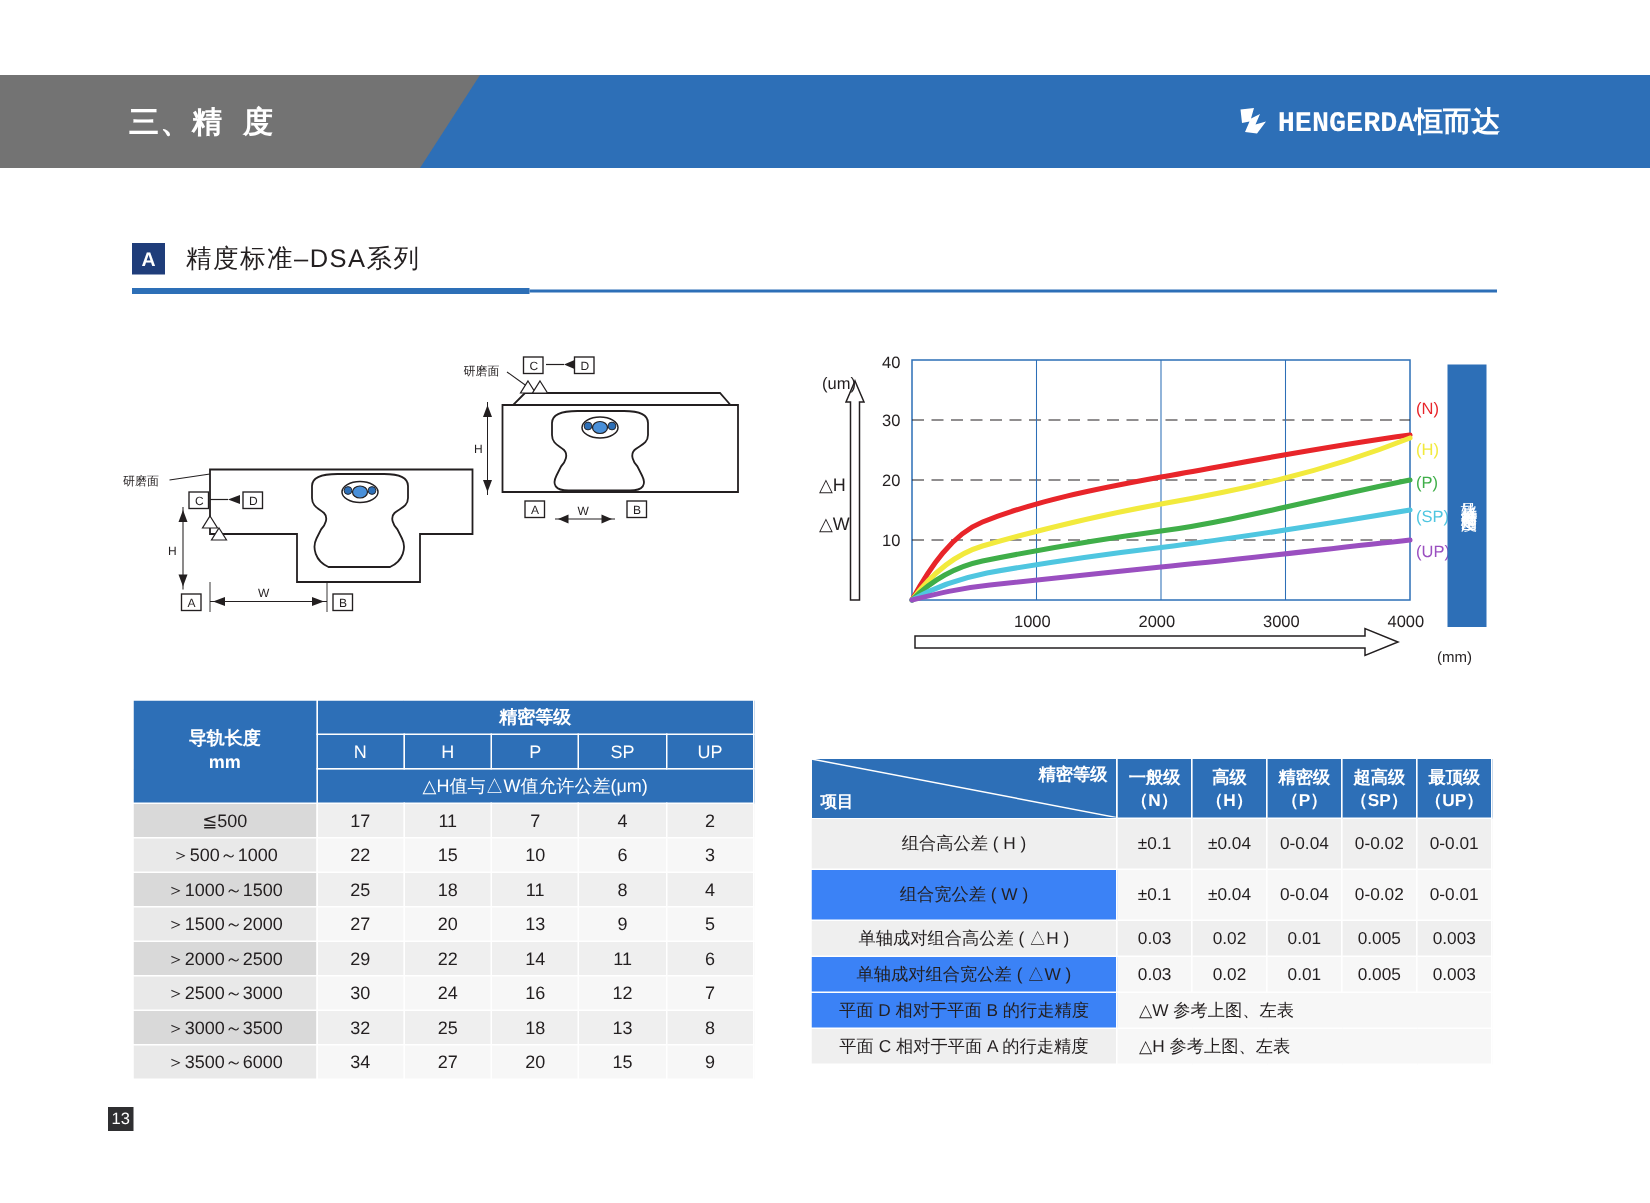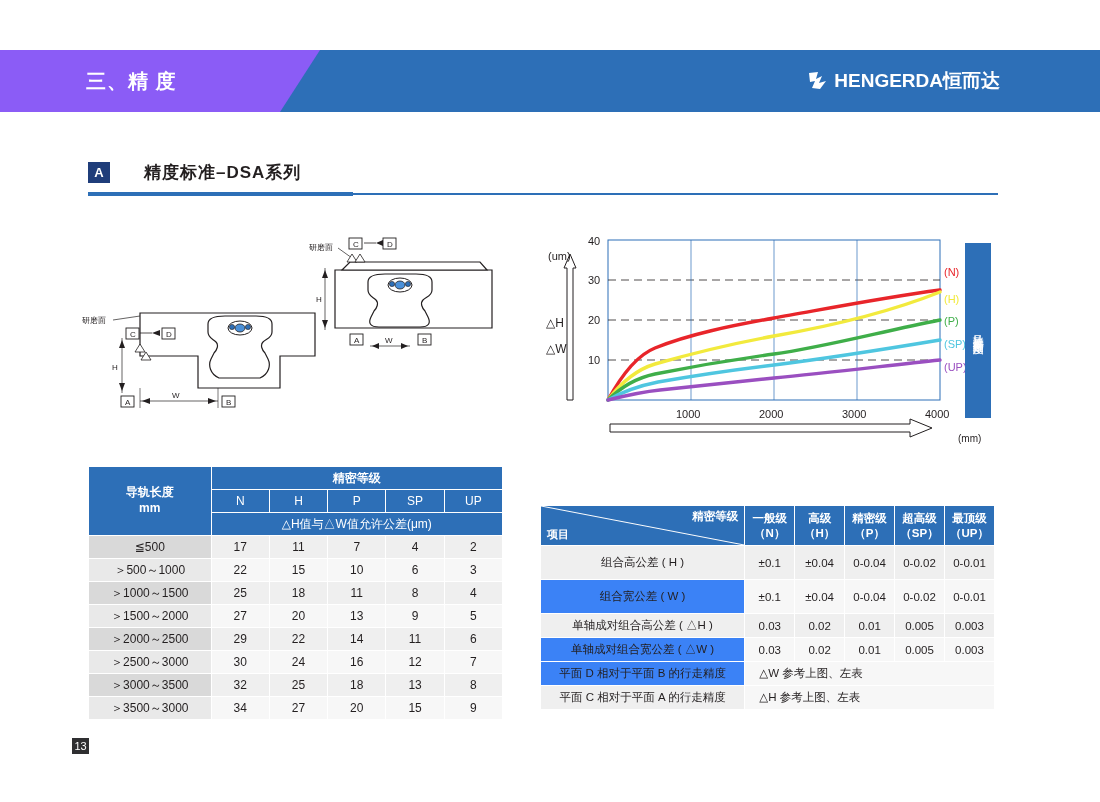--- a/index.html
+++ b/index.html
@@ -9,21 +9,22 @@
     background: #ffffff;
     font-family: "Liberation Sans", sans-serif;
     color: #231f20;
     position: relative;
     overflow: hidden;
   }
 
   
   .header {
     position: absolute; left: 0; top: 50px; width: 1100px; height: 62px;
-    background: #8b5cf6;
+    background: #737373;
+    font-family: Liberation Mono, monospace;
   }
   .header-slant {
     position: absolute; left: 280px; top: 0; width: 820px; height: 62px;
     background: #2d6fb7;
     clip-path: polygon(40px 0, 820px 0, 820px 62px, 0 62px);
   }
   .header-title {
     position: absolute; left: 86px; top: 0; height: 62px;
     display: flex; align-items: center;
     font-size: 20px; font-weight: bold; color: #ffffff;
@@ -47,21 +48,21 @@
   .section-head {
     position: absolute; left: 88px; top: 162px; width: 910px; height: 34px;
   }
   .sec-badge {
     position: absolute; left: 0; top: 0; width: 22px; height: 21px;
     background: #1f3d7a; color: #fff; font-size: 13px; font-weight: bold;
     display: flex; align-items: center; justify-content: center;
   }
   .sec-title {
     position: absolute; left: 36px; top: -1px;
-    font-size: 17px; font-weight: bold; color: #231f20; letter-spacing: 1px; margin-left: 20px;
+    font-size: 17px; font-weight: normal; color: #231f20; letter-spacing: 1px;
   }
   .sec-rule-dark {
     position: absolute; left: 0; top: 30px; width: 265px; height: 4px; background: #2d6fb7;
   }
   .sec-rule-light {
     position: absolute; left: 265px; top: 31px; width: 645px; height: 2px; background: #2d6fb7;
   }
 
   
   .drawing { position: absolute; left: 80px; top: 228px; width: 440px; height: 210px; }
@@ -372,21 +373,21 @@
     </tr>
     <tr>
       <td class="rowlbl">＞3000～3500</td>
       <td class="cell">32</td>
       <td class="cell">25</td>
       <td class="cell">18</td>
       <td class="cell">13</td>
       <td class="cell">8</td>
     </tr>
     <tr>
-      <td class="rowlbl rowlbl-alt">＞3500～3000</td>
+      <td class="rowlbl rowlbl-alt">＞3500～6000</td>
       <td class="cell cell-alt">34</td>
       <td class="cell cell-alt">27</td>
       <td class="cell cell-alt">20</td>
       <td class="cell cell-alt">15</td>
       <td class="cell cell-alt">9</td>
     </tr>
   </tbody>
 </table>
 
 <table class="tbl-right">

